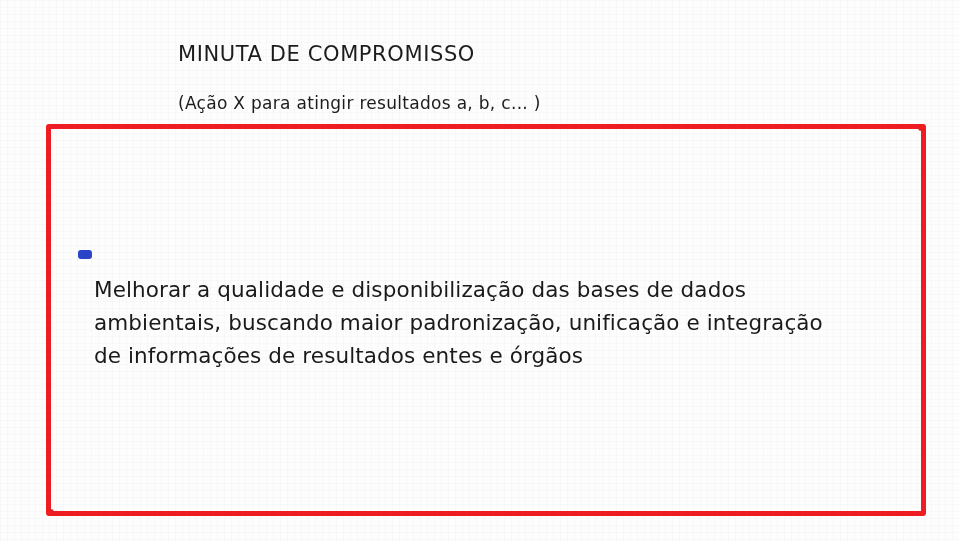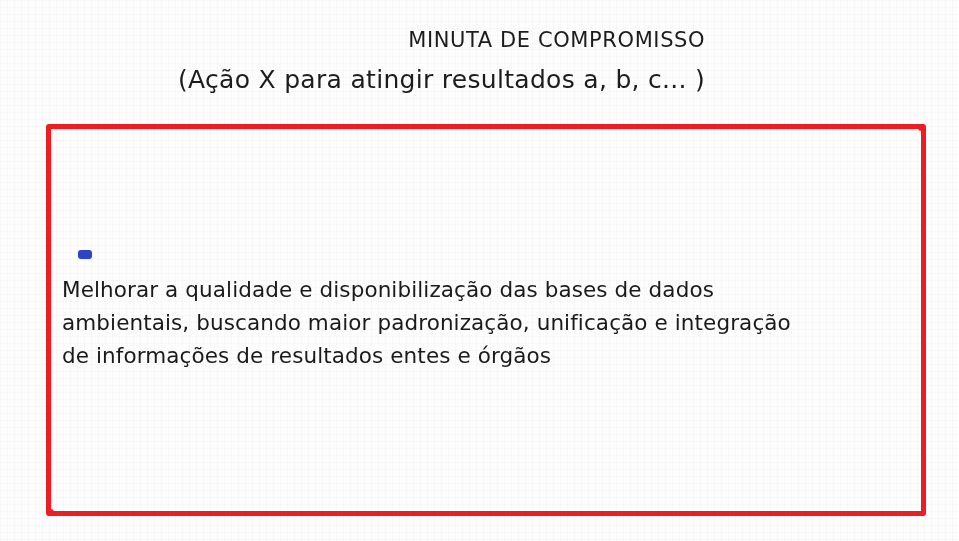--- a/index.html
+++ b/index.html
@@ -27,35 +27,34 @@
     inset: 0;
     background-image:
       linear-gradient(rgba(120,120,140,0.035) 1px, transparent 1px),
       linear-gradient(90deg, rgba(120,120,140,0.035) 1px, transparent 1px);
     background-size: 7px 7px;
     pointer-events: none;
   }
   .title-block {
     position: absolute;
     left: 178px;
-    top: 25px;
+    top: 39px;
     line-height: 1.5;
-    text-align: right;
   }
   .title-line {
     font-family: "DejaVu Sans", sans-serif;
     font-size: 21px;
     letter-spacing: 0.6px;
     color: #1c1c1c;
     white-space: nowrap;
   }
   .title-line.sub {
-    font-size: 25px;
+    font-size: 17px;
     letter-spacing: 0.3px;
-    margin-top: 4px;
+    margin-top: 20px;
   }
   .red-frame {
     position: absolute;
     left: 46px;
     top: 124px;
     width: 880px;
     height: 392px;
     border: 5px solid #ee1d23;
     border-radius: 3px;
     box-sizing: border-box;
@@ -81,21 +80,21 @@
     border-radius: 3px;
     font-size: 6px;
     color: #ffffff;
     line-height: 9px;
     text-align: center;
     letter-spacing: 1px;
     overflow: hidden;
   }
   .body-text {
     position: absolute;
-    left: 62px;
+    left: 94px;
     top: 273px;
     width: 820px;
     font-family: "DejaVu Sans", sans-serif;
     font-size: 21.5px;
     line-height: 33px;
     color: #1a1a1a;
     letter-spacing: 0.1px;
   }
   .body-text p {
     margin: 0;

